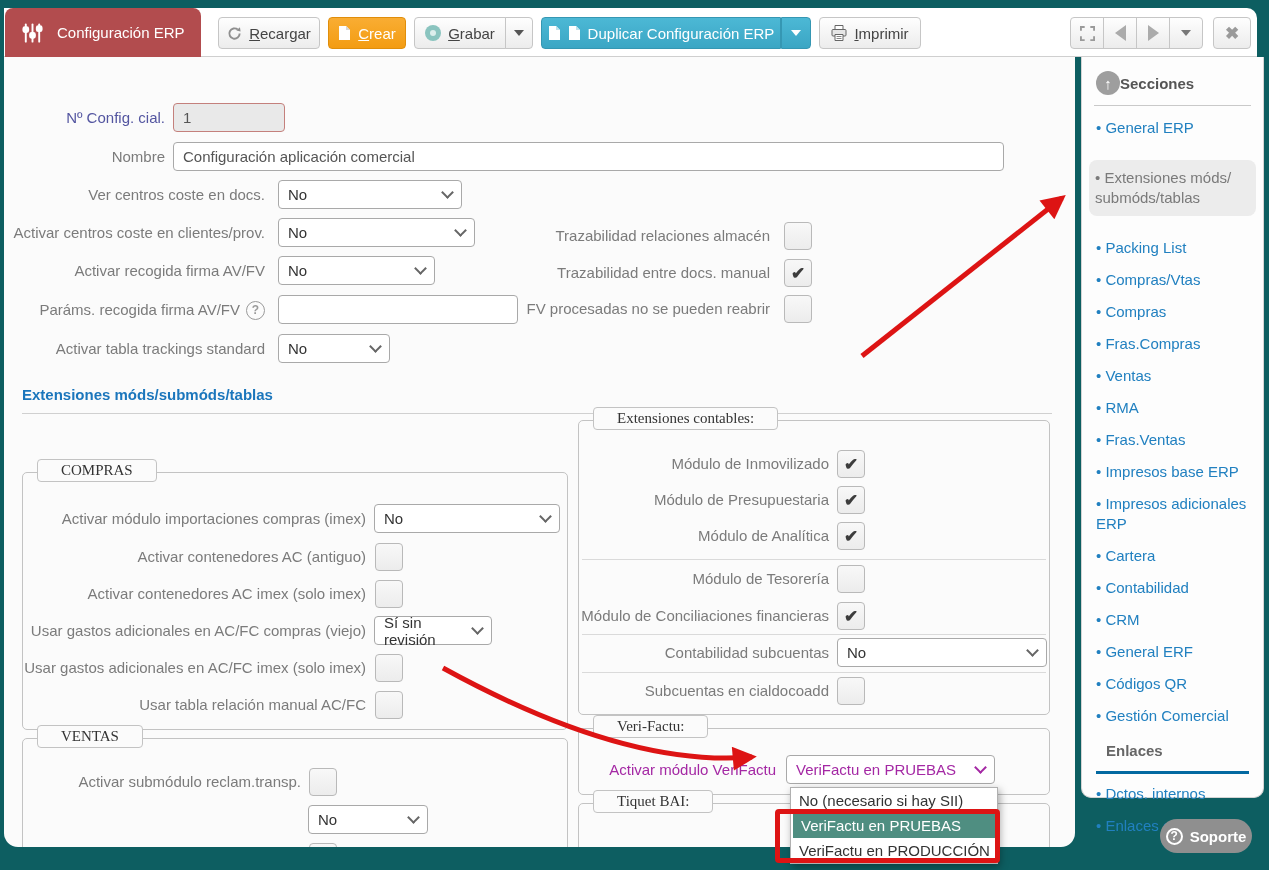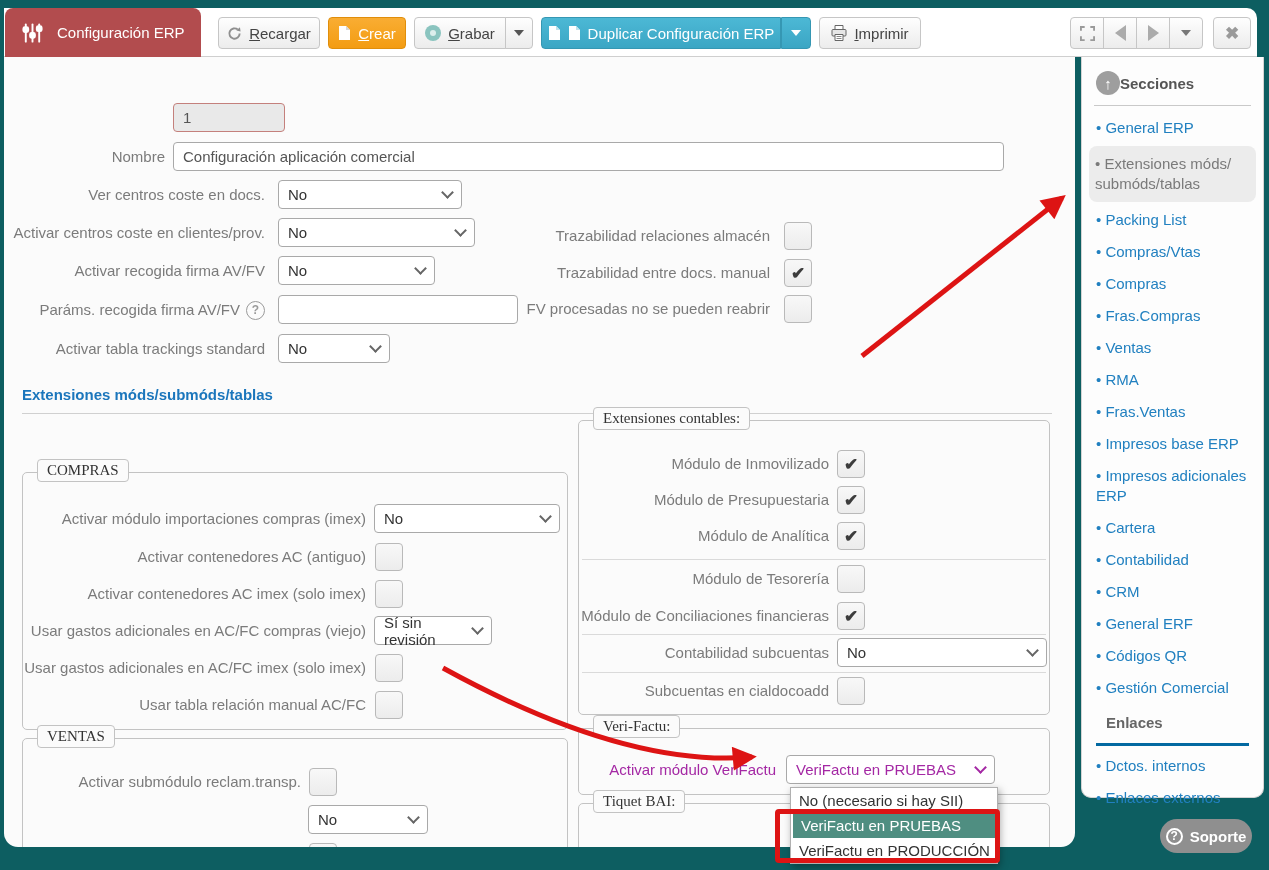--- a/index.html
+++ b/index.html
@@ -28,30 +28,30 @@
   .inp{position:absolute;height:29px;background:#fff;border:1px solid #a9a9a9;border-radius:4px;box-sizing:border-box;display:flex;align-items:center;padding:0 9px;font-size:15px;color:#555}
   .inp.disabled{background:#e9e9e9;border-color:#c4807c}
   .sel{position:absolute;height:29px;background:#fff;border:1px solid #a9a9a9;border-radius:4px;box-sizing:border-box;display:flex;align-items:center;justify-content:space-between;padding:0 9px;font-size:15px;color:#333;cursor:pointer}
   .sel .chev{width:7px;height:7px;border-right:2px solid #666;border-bottom:2px solid #666;transform:rotate(45deg);margin-top:-4px;flex:none}
   .sel.purple{color:#a428a4}
   .sel.purple .chev{border-color:#a428a4}
   .cb{position:absolute;width:28px;height:28px;background:linear-gradient(#f8f8f8,#ececec);border:1px solid #b9b9b9;border-radius:4px;box-sizing:border-box;display:flex;align-items:center;justify-content:center;font-size:17px;font-weight:bold;color:#3c3c3c;cursor:pointer}
   .help{display:inline-flex;width:17px;height:17px;border:1px solid #9a9a9a;border-radius:50%;color:#9a9a9a;font-size:12px;align-items:center;justify-content:center;margin-left:6px;flex:none;font-weight:bold}
   .sec-h{position:absolute;left:18px;top:329px;width:1030px;color:#1b76bc;font-weight:bold;font-size:15px;border-bottom:1px solid #d0d0d0;padding-bottom:10px}
   .fs{position:absolute;border:1px solid #c3c3c3;border-radius:5px;box-sizing:border-box}
-  .leg{position:absolute;top:-14px;left:14px;background:#fbfbfb;border:1px solid #c3c3c3;border-radius:4px;padding:2px 9px;font-family:"Liberation Serif",serif;font-size:15px;color:#333;white-space:nowrap}
+  .leg{position:absolute;top:-14px;left:14px;background:#fbfbfb;border:1px solid #c3c3c3;border-radius:4px;padding:2px 23px;font-family:"Liberation Serif",serif;font-size:15px;color:#333;white-space:nowrap}
   .divider{position:absolute;height:1px;background:#dadada}
   
   .sidebar{left:1081px;top:57px;width:183px;height:741px;background:#fdfdfd;border:1px solid #d4d4d4;border-top:none;border-radius:0 0 10px 10px;box-sizing:border-box;padding:10px 12px 0;z-index:1}
   .sb-head{display:flex;align-items:center;padding:4px 2px 10px;border-bottom:1px solid #c9c9c9;margin-bottom:6px}
   .sb-top{width:24px;height:24px;border-radius:50%;background:#9e9e9e;color:#fff;display:flex;align-items:center;justify-content:center;font-weight:bold;font-size:15px;flex:none}
   .sb-title{font-weight:bold;color:#555;font-size:15px;flex:1;text-align:left}
   .sb-item{font-size:15px;color:#2180c0;padding:6px 2px;line-height:20px;white-space:pre-line;cursor:pointer}
   .sb-item::before{content:"• "}
-  .sb-item.active{background:#ececec;border-radius:8px;color:#7a7a7a;padding:8px 6px;margin:2px -5px}
+  .sb-item.active{background:#ececec;border-radius:8px;color:#7a7a7a;padding:8px 6px;margin:16px -5px}
   .sb-sub{font-weight:bold;color:#666;font-size:15px;padding:10px 2px 12px 10px;border-bottom:3px solid #0369a1;margin:0 2px 4px}
   
   .menu{left:790px;top:787px;width:206px;background:#fff;border:1px solid #b0b0b0;box-shadow:2px 3px 8px rgba(0,0,0,.35);z-index:30}
   .opt{height:25px;display:flex;align-items:center;padding:0 8px;font-size:15px;color:#333;white-space:nowrap;cursor:pointer}
   .opt.selected{background:#4f8e81;color:#fff;margin:0 2px}
   .redrect{left:775px;top:809px;width:225px;height:54px;border:5px solid #dd1414;border-radius:4px;z-index:40;box-sizing:border-box;pointer-events:none}
   .arrows{left:0;top:0;z-index:50;pointer-events:none}
   .support{left:1160px;top:819px;width:92px;height:34px;background:#8f8f8f;border-radius:17px;color:#fff;display:flex;align-items:center;justify-content:center;gap:7px;font-size:15px;font-weight:bold;z-index:20;cursor:pointer}
   .q{width:17px;height:17px;border:2px solid #fff;border-radius:50%;display:flex;align-items:center;justify-content:center;font-size:12px;font-weight:bold;box-sizing:border-box}
 </style>
@@ -137,20 +137,23 @@
   </div>
 <div class="btn" style="left:1169px;width:34px;border-radius:0 4px 4px 0">
     <span class="car" style="border-top-color:#777"></span>
   </div>
 <div class="btn" style="left:1213px;width:38px">
     <span class="xglyph">✖</span>
   </div>
 
 <div class="abs panel">
 
+  <div class="lbl blue" style="left:0;width:161px;top:47px">
+      <span>Nº Config. cial.</span>
+    </div>
   <div class="inp disabled" style="left:169px;top:46px;width:112px">
       <span>1</span>
     </div>
 
   <div class="lbl" style="left:0;width:161px;top:86px">
       <span>Nombre</span>
     </div>
   <div class="inp" style="left:169px;top:85px;width:831px">
       <span>Configuración aplicación comercial</span>
     </div>

